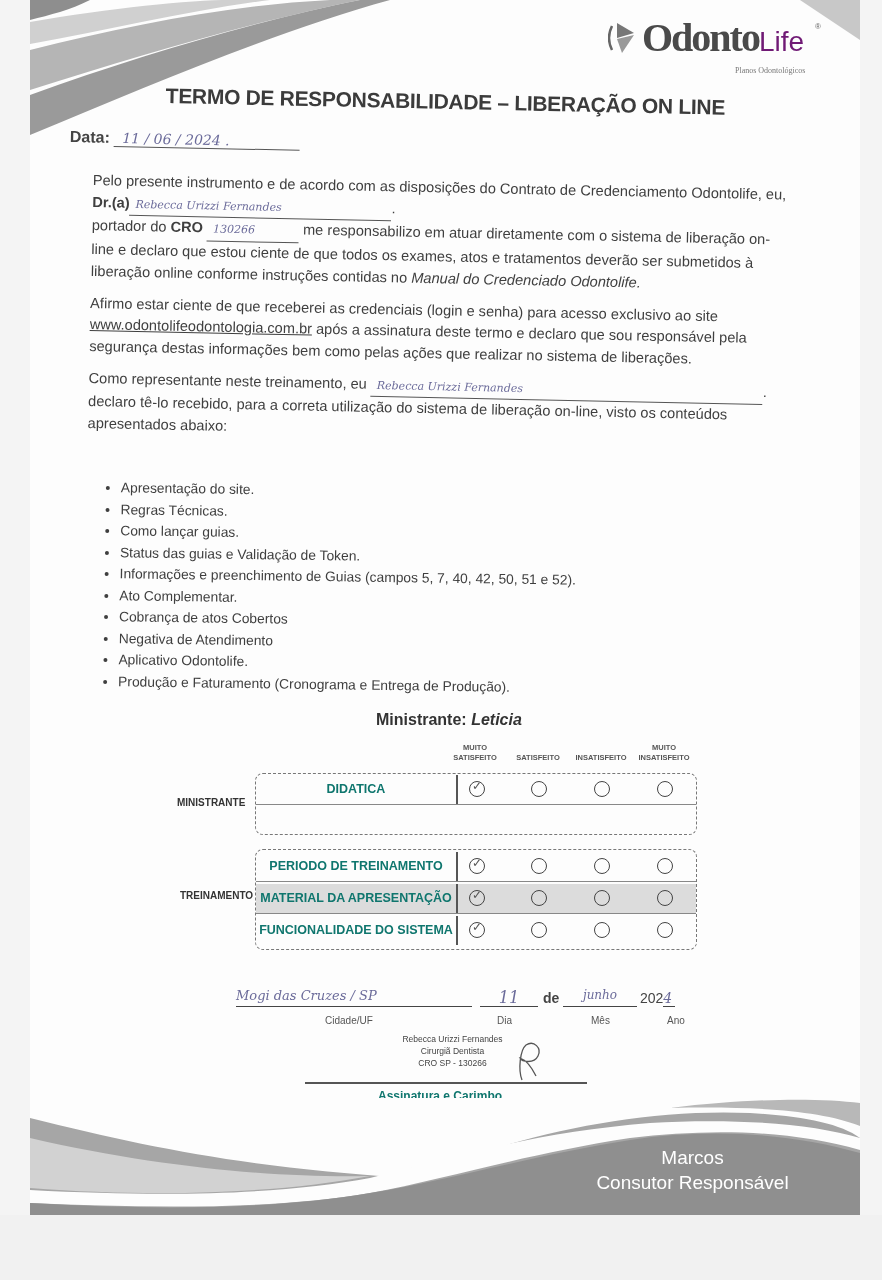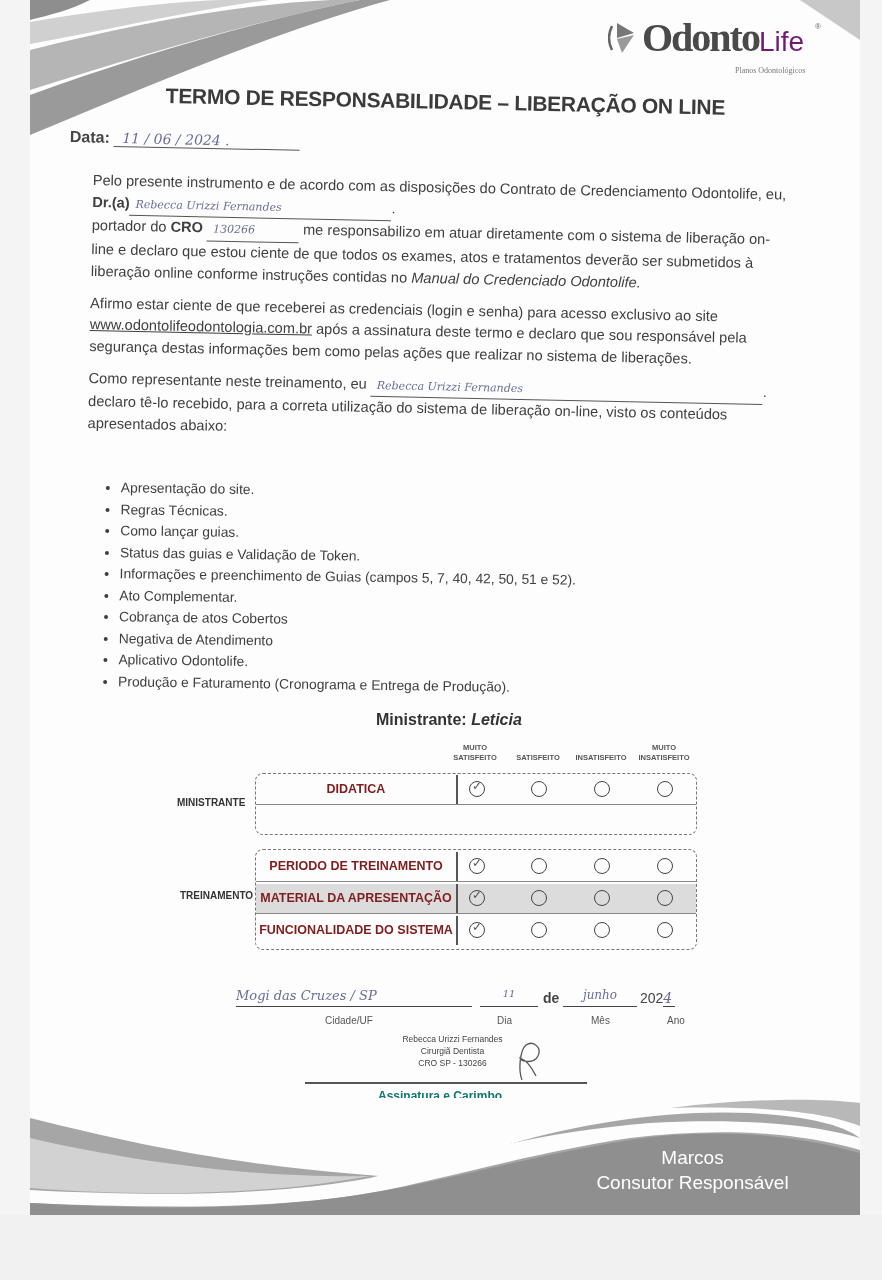--- a/index.html
+++ b/index.html
@@ -49,26 +49,26 @@
 
   .ministrante-title { position:absolute; left:376px; top:711px; font-size:16px; font-weight:bold; color:#333; }
 
   
   .col-head { position:absolute; font-size:7.5px; font-weight:bold; color:#555; text-align:center; line-height:10px; }
   .group { position:absolute; left:255px; width:440px; border:1.5px dashed #777; border-radius:8px; }
   .group-label { position:absolute; font-size:10px; font-weight:bold; color:#333; }
   .row { position:absolute; left:0; width:440px; height:29px; border-bottom:1.5px solid #888; }
   .row.last { border-bottom:none; }
   .row.shaded { background:#dcdcdc; }
-  .row-label { position:absolute; left:0; width:200px; text-align:center; font-size:12.5px; font-weight:bold; color:#7f1d1d; line-height:29px; }
+  .row-label { position:absolute; left:0; width:200px; text-align:center; font-size:12.5px; font-weight:bold; color:#0f766e; line-height:29px; }
   .vsep { position:absolute; left:200px; top:0; width:1.5px; height:100%; background:#555; }
   .radio { position:absolute; top:6px; width:14px; height:14px; border:1.6px solid #444; border-radius:50%; }
   .radio.checked::after { content:"✓"; position:absolute; left:2px; top:-3px; font-size:12px; color:#555; }
   .place-fill { position:absolute; left:236px; top:988px; width:236px; border-bottom:1px solid #444; font-size:13px; height:18px; }
-  .day-fill { position:absolute; left:480px; top:988px; width:58px; border-bottom:1px solid #444; font-size:10px; text-align:center; height:18px; }
+  .day-fill { position:absolute; left:480px; top:988px; width:58px; border-bottom:1px solid #444; font-size:16px; text-align:center; height:18px; }
   .de-word { position:absolute; left:543px; top:990px; font-size:14px; color:#444;font-weight:bold; }
   .month-fill { position:absolute; left:563px; top:988px; width:74px; border-bottom:1px solid #444; font-size:12px; text-align:center; height:18px; }
   .year-txt { position:absolute; left:640px; top:990px; font-size:14px; color:#444; }
   .year-fill { display:inline-block; border-bottom:1px solid #444; min-width:12px; }
   .cap { position:absolute; top:1015px; font-size:10px; color:#555; }
   .stamp { position:absolute; left:390px; top:1033px; width:125px; text-align:center; font-size:8.5px; line-height:12px; color:#444; }
   .scribble { position:absolute; left:512px; top:1040px; width:32px; height:42px; }
   .sig-line { position:absolute; left:305px; top:1082px; width:282px; height:1.5px; background:#555; }
   .sig-caption { position:absolute; left:378px; top:1089px; font-size:12px; font-weight:bold; color:#0f766e; }
 

